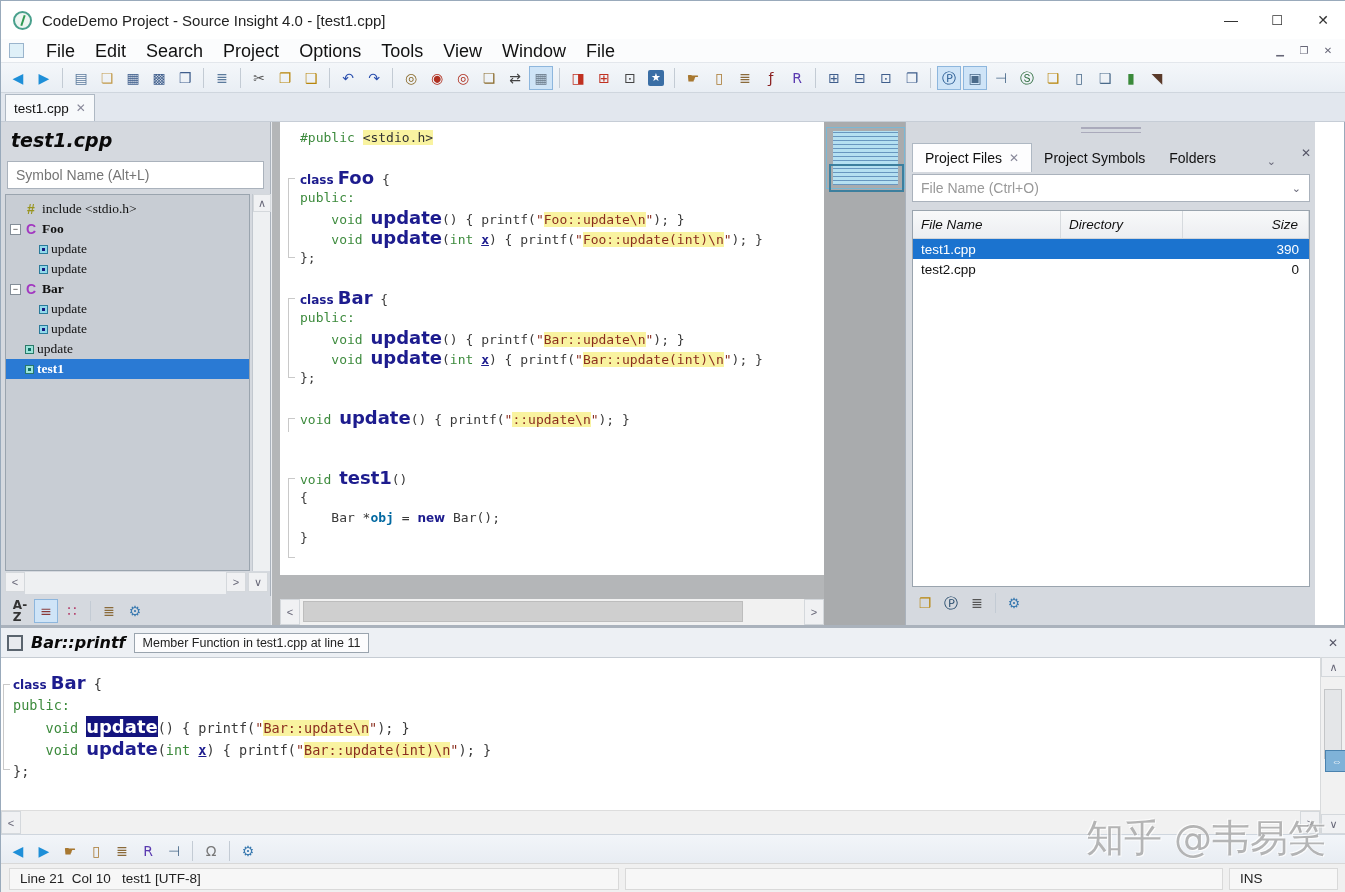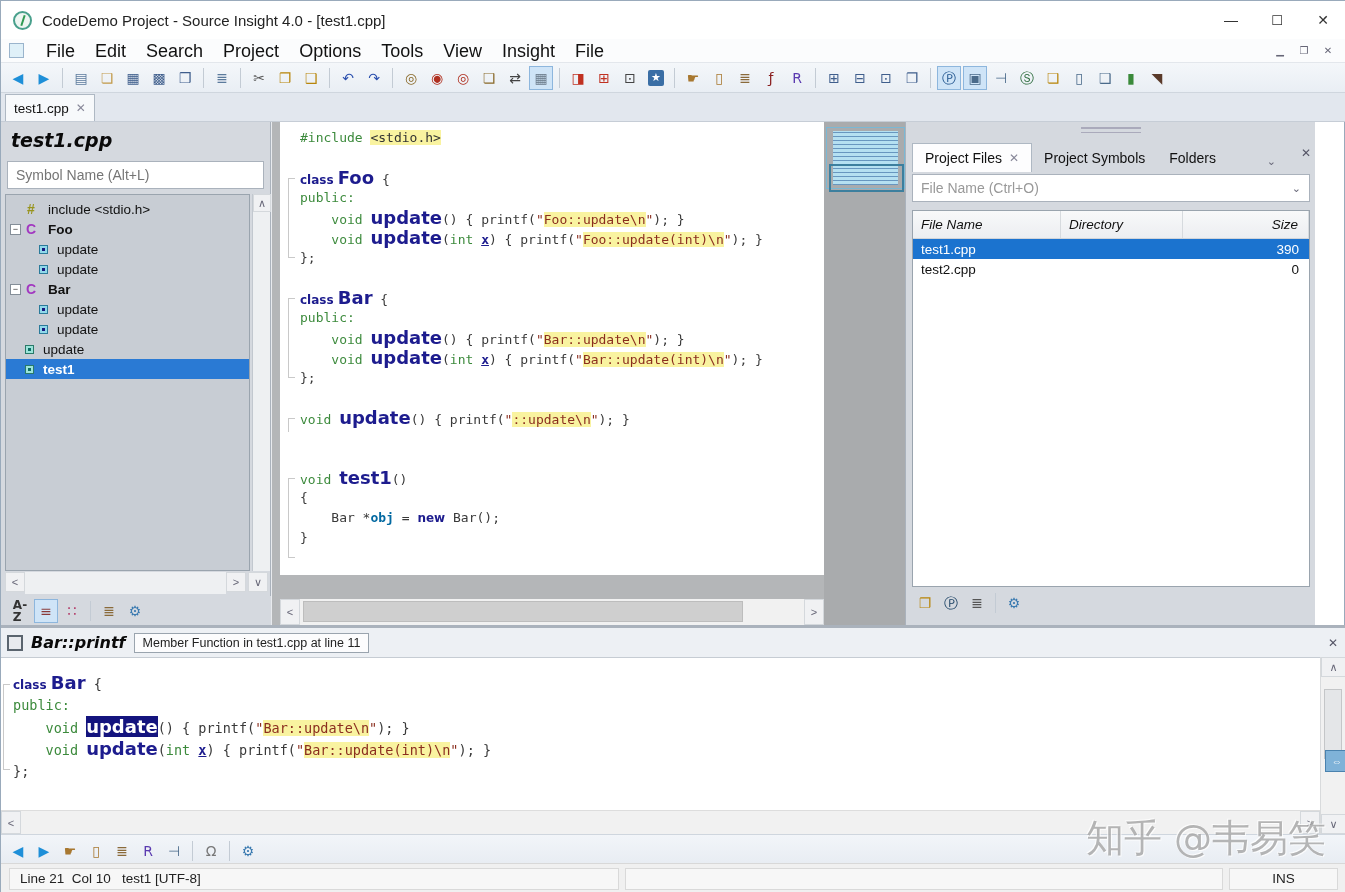--- a/index.html
+++ b/index.html
@@ -37,21 +37,21 @@
   
   #main { position:absolute; left:0; top:121px; width:1345px; height:503px; }
 
   
   #leftpanel { position:absolute; left:0; top:0; width:270px; height:503px; background:#d5d9df; border-right:1px solid #aab2bc; }
   .lp-title { font-style:italic; font-weight:bold; font-size:19px; color:#0a0a0a; padding:7px 0 0 10px; font-family:"DejaVu Sans",sans-serif; }
   .lp-input { position:absolute; left:6px; top:39px; width:257px; height:28px; background:#fff; border:1px solid #aab2bc; font-size:14px; color:#999; padding:0 8px; }
   #tree { position:absolute; left:4px; top:72px; width:245px; height:377px; background:#c8cdd4; border:1px solid #9aa4ae; overflow:hidden; padding-top:4px; }
   .trow { height:20px; display:flex; align-items:center; font-size:13.5px; color:#111; white-space:nowrap; padding-left:4px; }
   .trow.sel { background:#2a7ad4; color:#fff; font-weight:bold; }
-  .trow .lbl { margin-left:10px; }
+  .trow .lbl { margin-left:4px;font-family:Liberation Serif, serif; }
   .trow .lbl.b { font-weight:bold; }
   .expbox { width:11px; height:11px; background:#fff; border:1px solid #848e98; font-size:9px; line-height:9px; text-align:center; color:#333; margin-right:3px; flex:0 0 auto; }
   .ti { flex:0 0 auto; display:inline-block; text-align:center; }
   .ti-include { color:#98941e; font-weight:bold; font-size:14px; width:14px; }
   .ti-class { color:#a238c0; font-weight:bold; font-size:14px; width:14px; }
   .ti-method { width:7px; height:7px; background:#17177e; border:2px solid #8fd8ea; outline:1px solid #2a7a9a; margin-left:2px; }
   .ti-func { width:7px; height:7px; background:#0f6f66; border:2px solid #9be4da; outline:1px solid #2a7a6a; margin-left:2px; }
   .tree-vscroll { position:absolute; right:0; top:72px; width:18px; height:377px; background:#eef0f2; border-left:1px solid #c2c8cf; }
   .lp-hscroll { position:absolute; left:4px; top:450px; width:263px; height:22px; display:flex; }
   .sb-arrow { background:#f0f1f3; border:1px solid #d4d8dc; color:#667; font-size:11px; display:flex; align-items:center; justify-content:center; }
@@ -143,21 +143,21 @@
   <div id="menubar">
     <span class="mdoc"></span>
     <span id="menuitems" style="display:flex;">
         <span class="menu-item">File</span>
         <span class="menu-item">Edit</span>
         <span class="menu-item">Search</span>
         <span class="menu-item">Project</span>
         <span class="menu-item">Options</span>
         <span class="menu-item">Tools</span>
         <span class="menu-item">View</span>
-        <span class="menu-item">Insight</span>
+        <span class="menu-item">Window</span>
         <span class="menu-item">File</span>
       </span>
     <div class="mdibtns">
       <span class="mdibtn">▁</span>
       <span class="mdibtn">❐</span>
       <span class="mdibtn">✕</span>
     </div>
   </div>
 
   <div id="toolbar">
@@ -385,21 +385,21 @@
         </div>
     </div>
 
     <div id="editor">
       <div id="doc">
         <div class="scope" style="left:8px;top:56px;height:80px;"></div>
         <div class="scope" style="left:8px;top:176px;height:80px;"></div>
         <div class="scope" style="left:8px;top:296px;height:14px;border-bottom:none;"></div>
         <div class="scope" style="left:8px;top:356px;height:80px;"></div>
         <div id="codelines">
-            <div class="cl"><span class="seg-pre">#include </span><span class="seg-inc">&lt;stdio.h&gt;</span></div>
+            <div class="cl"><span class="seg-pre">#public </span><span class="seg-inc">&lt;stdio.h&gt;</span></div>
             <div class="cl">&nbsp;</div>
             <div class="cl"><span class="seg-kw">class </span><span class="seg-fn">Foo</span><span class="seg-p"> {</span></div>
             <div class="cl"><span class="seg-g">public:</span></div>
             <div class="cl"><span class="seg-p">    </span><span class="seg-g">void </span><span class="seg-fn">update</span><span class="seg-p">() { printf(</span><span class="seg-s">"</span><span class="seg-sy">Foo::update\n</span><span class="seg-s">"</span><span class="seg-p">); }</span></div>
             <div class="cl"><span class="seg-p">    </span><span class="seg-g">void </span><span class="seg-fn">update</span><span class="seg-p">(</span><span class="seg-g">int </span><span class="seg-u">x</span><span class="seg-p">) { printf(</span><span class="seg-s">"</span><span class="seg-sy">Foo::update(int)\n</span><span class="seg-s">"</span><span class="seg-p">); }</span></div>
             <div class="cl"><span class="seg-p">};</span></div>
             <div class="cl">&nbsp;</div>
             <div class="cl"><span class="seg-kw">class </span><span class="seg-fn">Bar</span><span class="seg-p"> {</span></div>
             <div class="cl"><span class="seg-g">public:</span></div>
             <div class="cl"><span class="seg-p">    </span><span class="seg-g">void </span><span class="seg-fn">update</span><span class="seg-p">() { printf(</span><span class="seg-s">"</span><span class="seg-sy">Bar::update\n</span><span class="seg-s">"</span><span class="seg-p">); }</span></div>
@@ -545,17 +545,17 @@
         <span class="tb-sep"></span>
         <span class="tb-btn">
           <span class="tb-glyph" style="color: rgb(58, 122, 176);">⚙</span>
         </span>
       </div>
   </div>
 
   <div id="statusbar">
     <div class="st-seg" style="left:8px;width:610px;">Line 21  Col 10   test1 [UTF-8]</div>
     <div class="st-seg" style="left:624px;width:598px;"></div>
-    <div class="st-seg" style="left:1228px;width:109px;text-align:center;">INS</div>
+    <div class="st-seg" style="left:1228px;width:109px;text-align:left;">INS</div>
   </div>
 
   <div id="watermark">知乎 @韦易笑</div>
 </div>
 
 </body></html>

